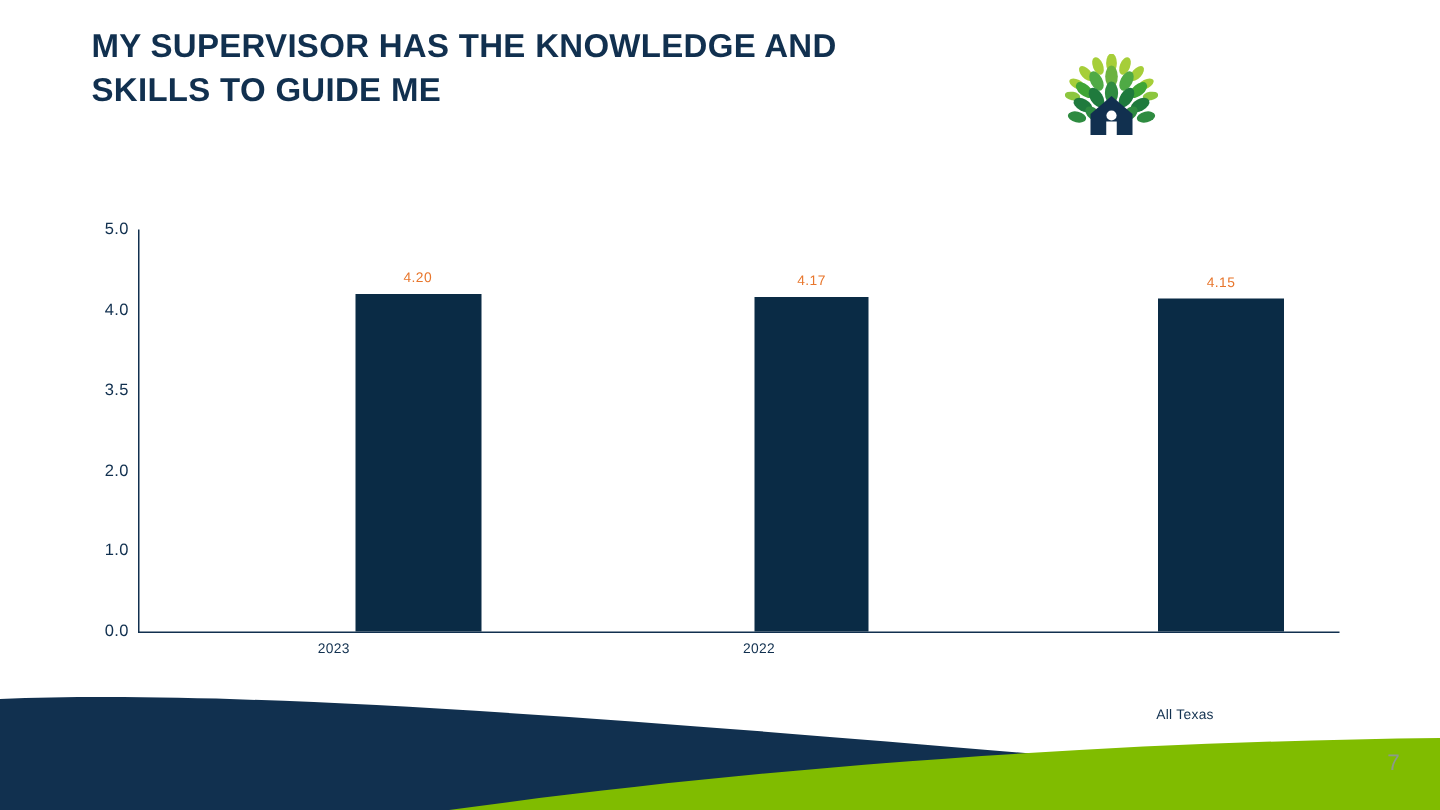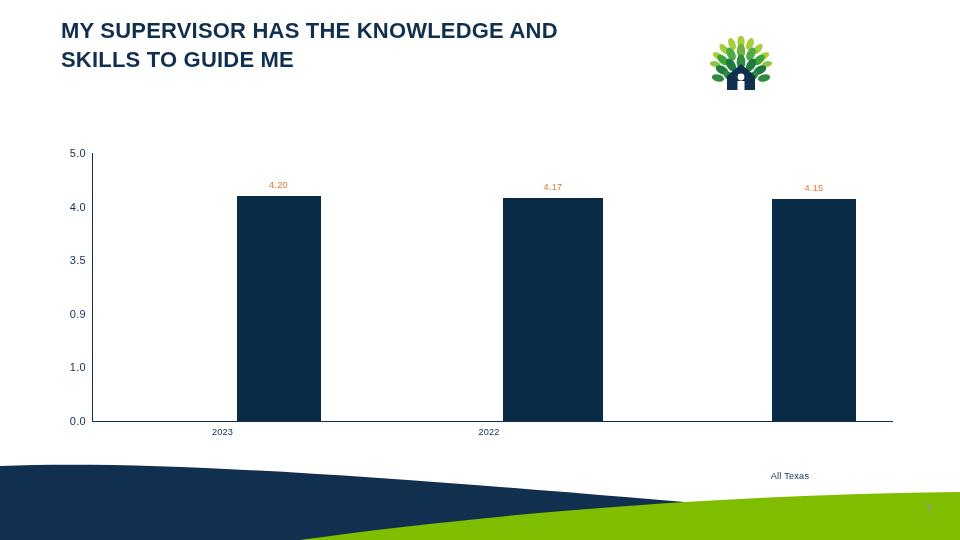--- a/index.html
+++ b/index.html
@@ -228,42 +228,42 @@
         </g>
       </svg>
     </div>
   </div>
 
   <div id="chart">
     <div id="y-ticks">
         <div class="y-tick" style="top: 0px; color: rgb(17, 48, 79);">5.0</div>
         <div class="y-tick" style="top: 53.6px; color: rgb(17, 48, 79);">4.0</div>
         <div class="y-tick" style="top: 107.2px; color: rgb(17, 48, 79);">3.5</div>
-        <div class="y-tick" style="top: 160.8px; color: rgb(17, 48, 79);">0.9</div>
+        <div class="y-tick" style="top: 160.8px; color: rgb(17, 48, 79);">2.0</div>
         <div class="y-tick" style="top: 214.4px; color: rgb(17, 48, 79);">1.0</div>
         <div class="y-tick" style="top: 268px; color: rgb(17, 48, 79); text-align: right;">0.0</div>
       </div>
     <div id="y-axis-line"></div>
     <div id="x-axis-line"></div>
     <div id="plot">
         <div class="bar-slot" style="left: 88.5px; width: 84px;">
           <div class="bar" style="height: 225.12px; background: rgb(10, 43, 69);"></div>
           <div class="bar-value" style="bottom: 231.12px; color: rgb(232, 118, 44);">4.20</div>
         </div>
-        <div class="bar-slot" style="left: 355px; width: 100px; text-align: right;">
+        <div class="bar-slot" style="left: 355px; width: 76px; text-align: right;">
           <div class="bar" style="height: 223.512px; background: rgb(10, 43, 69);"></div>
           <div class="bar-value" style="bottom: 229.512px; color: rgb(232, 118, 44);">4.17</div>
         </div>
         <div class="bar-slot" style="left: 624px; width: 84px;">
           <div class="bar" style="height: 222.44px; background: rgb(10, 43, 69);"></div>
           <div class="bar-value" style="bottom: 228.44px; color: rgb(232, 118, 44);">4.15</div>
         </div>
       </div>
   <div class="cat-label" style="left: 222.5px; color: rgb(17, 48, 79);">2023</div>
-      <div class="cat-label" style="left: 489px; color: rgb(17, 48, 79);">2022</div>
+      <div class="cat-label" style="left: 506px; color: rgb(17, 48, 79);">2022</div>
       <div class="cat-label" style="left: 790px; color: rgb(17, 48, 79); margin-top: 44px;">All Texas</div>
     </div>
 
   <div id="waves">
     <svg width="960" height="100" viewBox="0 0 960 100" preserveAspectRatio="none" xmlns="http://www.w3.org/2000/svg">
       <path id="wave-navy" d="M0 26 C 200 18, 520 48, 960 86 L960 100 L0 100 Z" fill="#11304f"></path>
       <path id="wave-green" d="M0 152 C 260 96, 600 56, 960 52 L960 100 L0 100 Z" fill="#80bc00"></path>
     </svg>
   </div>
 

